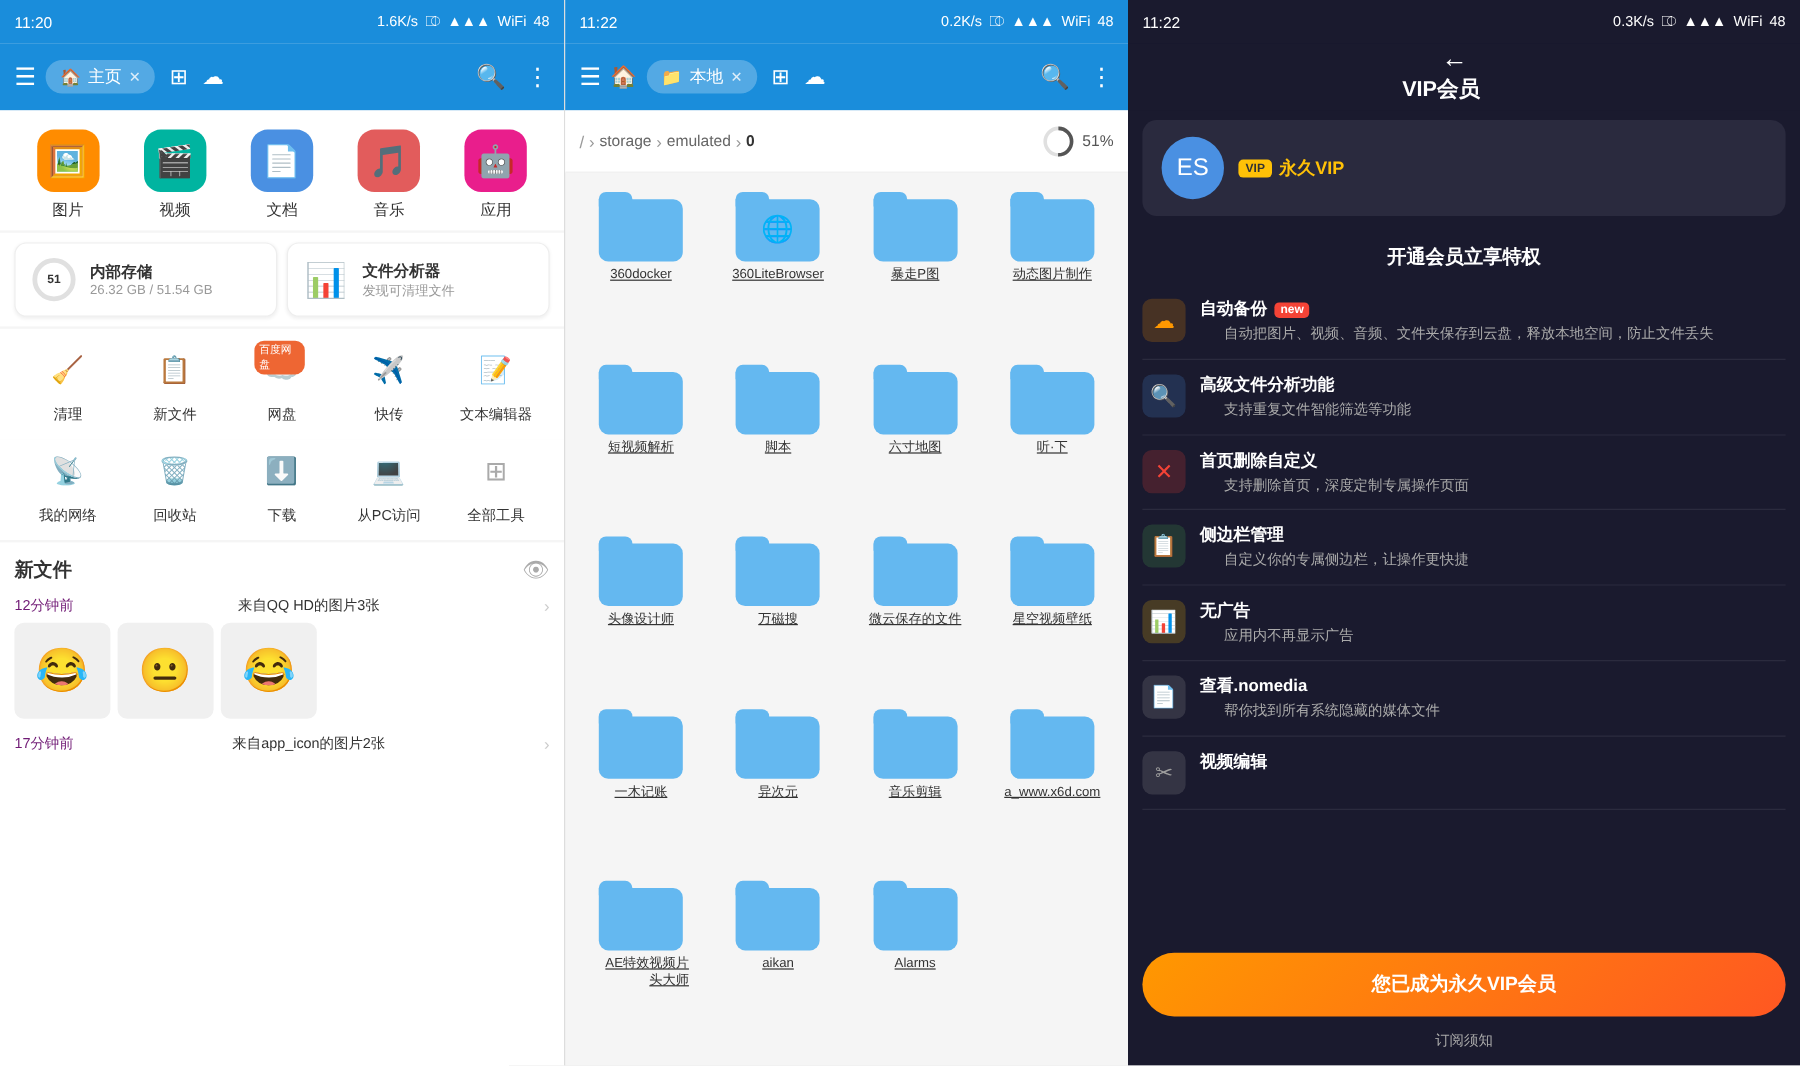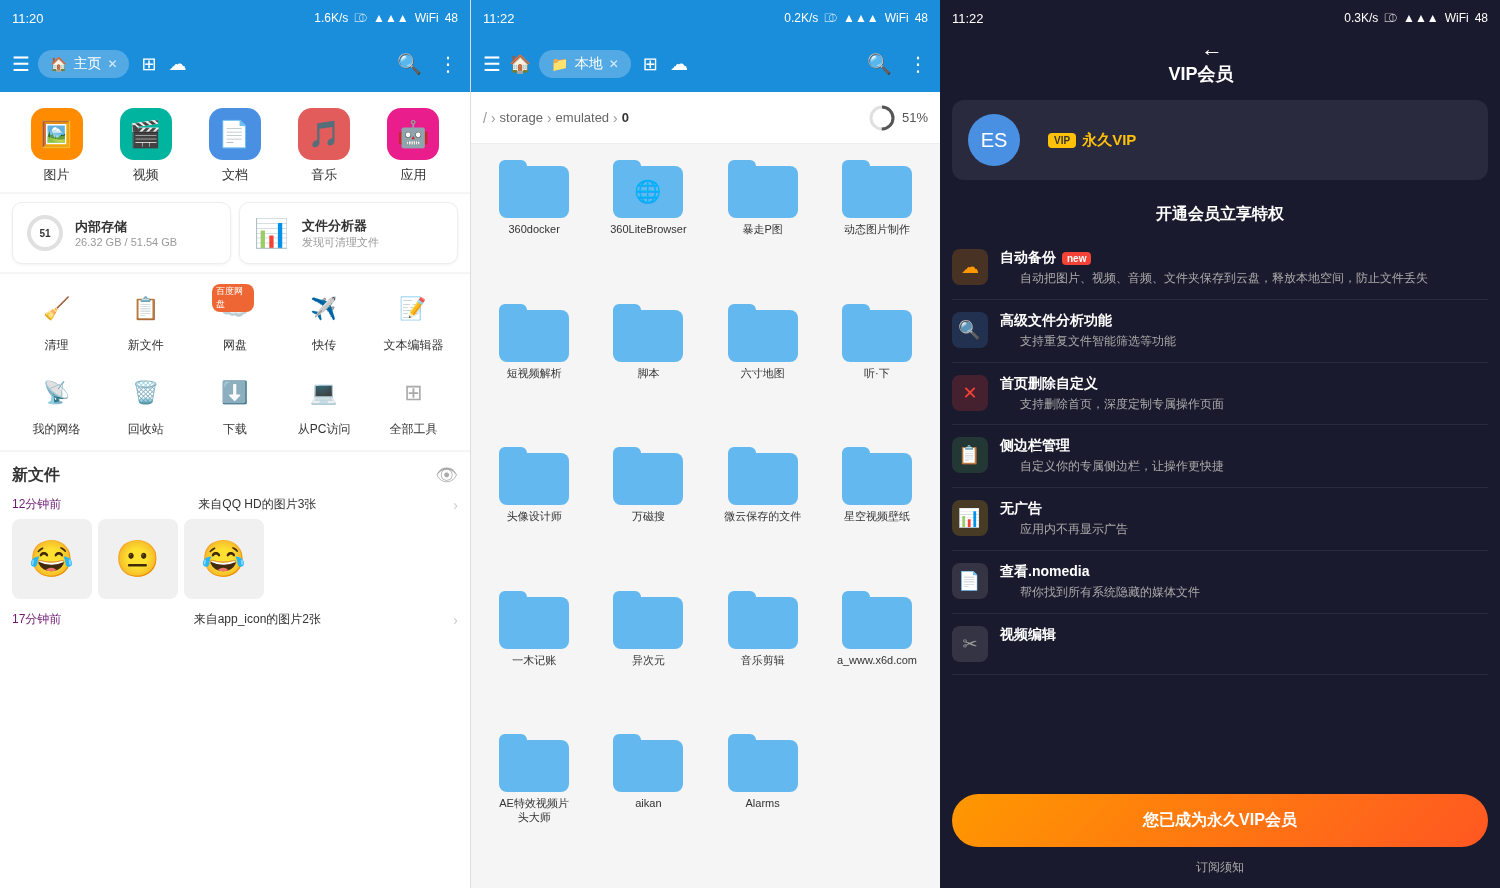--- a/index.html
+++ b/index.html
@@ -60,32 +60,32 @@
     .breadcrumb-item.active { color: #333; font-weight: bold; }
     .storage-usage { margin-left: auto; display: flex; align-items: center; gap: 6px; }
     .usage-text { font-size: 13px; color: #555; }
 
     .file-grid { display: grid; grid-template-columns: repeat(4, 1fr); gap: 4px; padding: 8px; overflow-y: auto; flex: 1; }
     .file-item { display: flex; flex-direction: column; align-items: center; gap: 4px; padding: 8px 4px; cursor: pointer; }
     .folder-icon { width: 70px; height: 58px; position: relative; }
     .folder-body { width: 70px; height: 52px; background: #64b8f0; border-radius: 0 8px 8px 8px; position: absolute; bottom: 0; }
     .folder-tab { width: 28px; height: 12px; background: #64b8f0; border-radius: 6px 6px 0 0; position: absolute; top: 0; left: 0; }
     .folder-special { position: absolute; top: 50%; left: 50%; transform: translate(-50%, -40%); font-size: 22px; }
-    .folder-label { font-size: 11px; color: #333; text-align: center; line-height: 1.3; max-width: 80px; }
+    .folder-label { font-size: 11px; color: #333; text-align: right; line-height: 1.3; max-width: 80px; text-decoration: underline; }
 
     
     .panel3 { width: 560px; height: 888px; background: #1a1a2e; display: flex; flex-direction: column; flex-shrink: 0; }
     .panel3 .status-bar { background: #1a1a2e; }
     .panel3 .nav-bar2 { height: 56px; background: #1a1a2e; display: flex; align-items: center; padding: 0 16px; }
     .back-btn { color: white; font-size: 22px; cursor: pointer; margin-right: 16px; }
     .vip-title { color: white; font-size: 18px; font-weight: bold; flex: 1; text-align: right; margin-right: 38px; }
 
     .vip-profile { background: #2a2a3e; margin: 8px 12px; border-radius: 12px; padding: 14px 16px; display: flex; align-items: center; gap: 12px; }
     .vip-avatar { width: 52px; height: 52px; border-radius: 50%; background: #4a90e2; display: flex; align-items: center; justify-content: center; font-size: 20px; color: white; flex-shrink: 0; }
-    .vip-badge { background: #ffc107; color: #333; font-size: 10px; font-weight: bold; border-radius: 4px; padding: 2px 6px; margin-left: 16px; }
+    .vip-badge { background: #ffc107; color: #333; font-size: 10px; font-weight: bold; border-radius: 4px; padding: 2px 6px; margin-left: 0; }
     .vip-name { color: #ffc107; font-size: 15px; font-weight: bold; display: flex; align-items: center; gap: 6px; }
 
     .vip-perks-title { text-align: center; color: white; font-size: 16px; font-weight: bold; margin: 16px 0 12px; }
     .perks-list { flex: 1; overflow-y: auto; padding: 0 12px; }
     .perk-item { display: flex; align-items: flex-start; gap: 12px; padding: 12px 0; border-bottom: 1px solid rgba(255,255,255,0.08); }
     .perk-icon-wrap { width: 36px; height: 36px; border-radius: 8px; display: flex; align-items: center; justify-content: center; font-size: 18px; flex-shrink: 0; }
     .perk-icon-wrap.orange { background: rgba(255,152,0,0.2); color: #ff9800; }
     .perk-icon-wrap.blue { background: rgba(74,144,226,0.2); color: #4a90e2; }
     .perk-icon-wrap.red { background: rgba(244,67,54,0.2); color: #f44336; }
     .perk-icon-wrap.green { background: rgba(76,175,80,0.2); color: #4caf50; }

